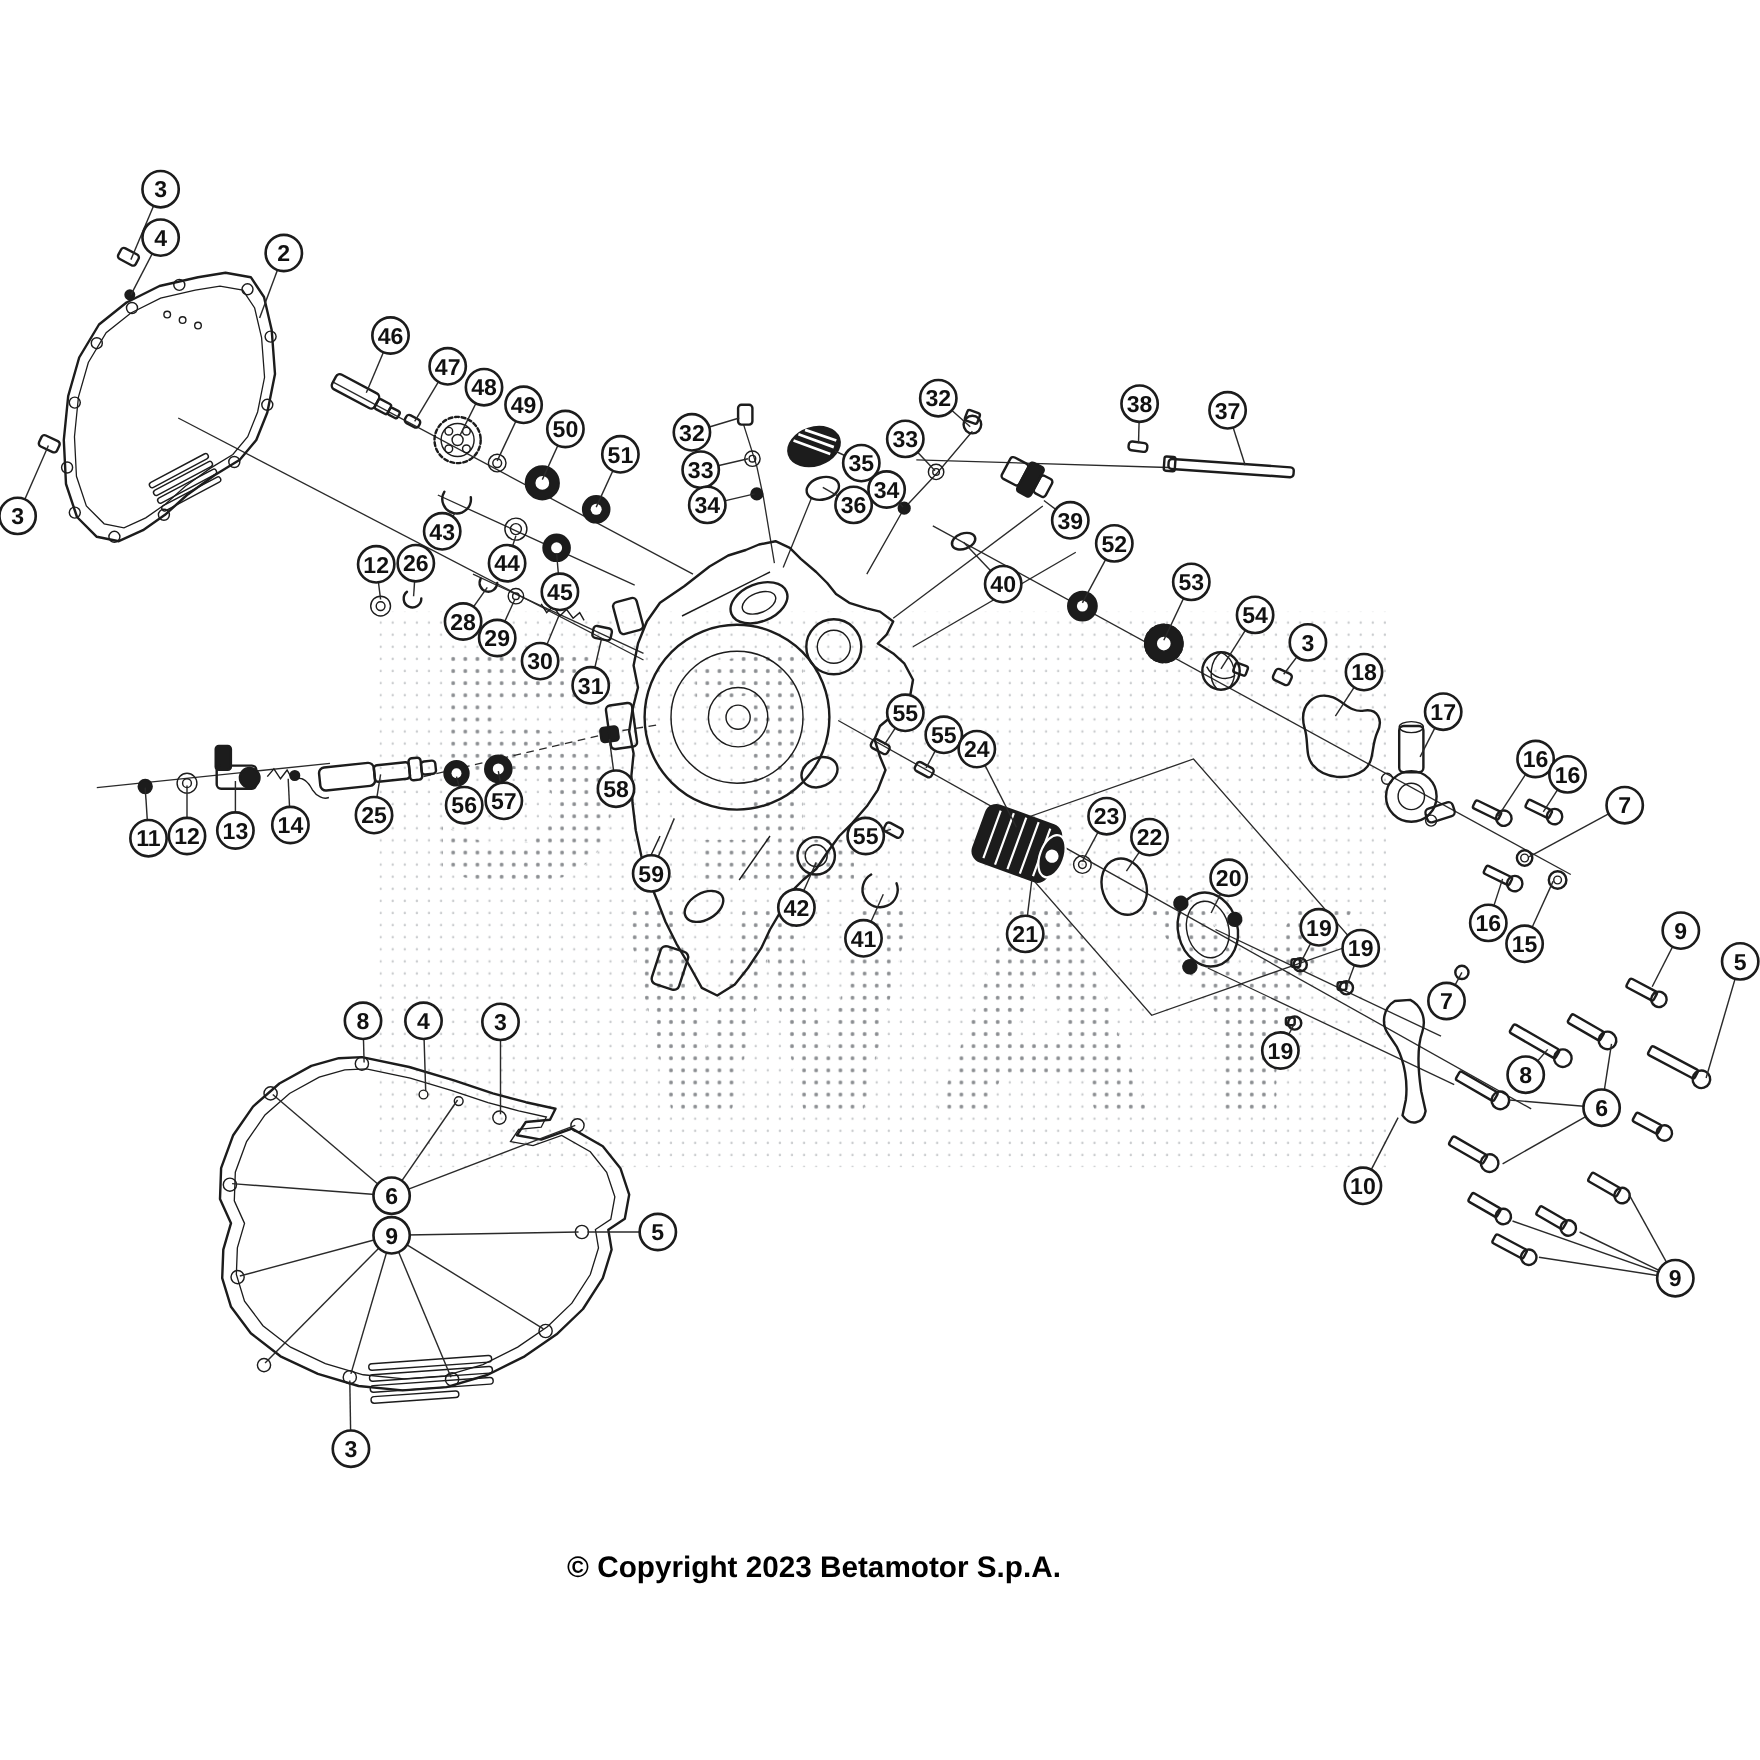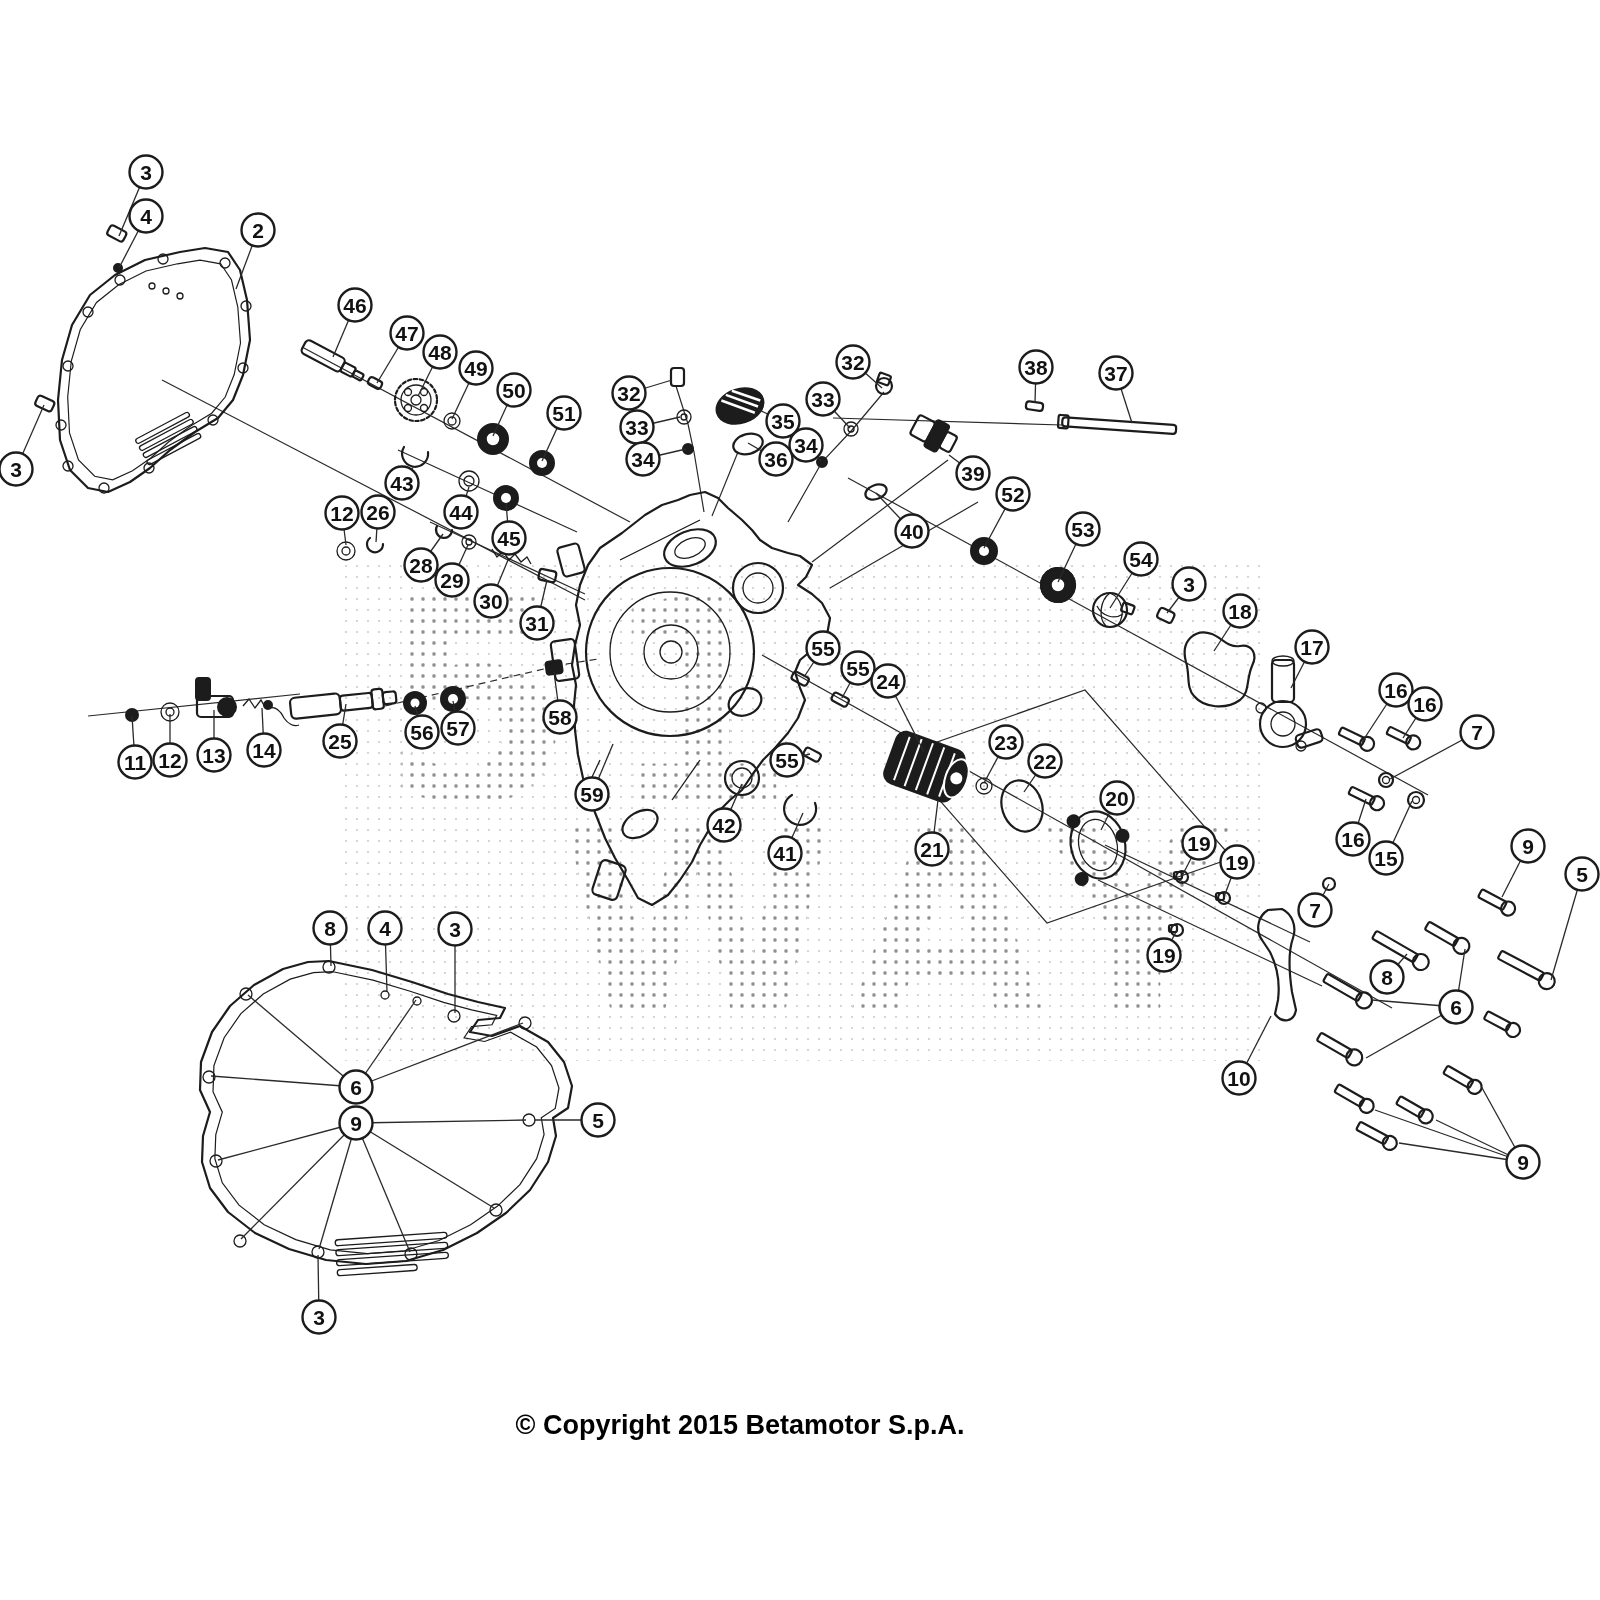--- a/index.html
+++ b/index.html
@@ -818,13 +818,13 @@
         <circle cx="598" cy="1120" r="16.5" class="callout-circle"></circle>
         <text x="598" y="1127.5" class="callout-num">5</text>
       </g>
       <g>
         <circle cx="319" cy="1317" r="16.5" class="callout-circle"></circle>
         <text x="319" y="1324.5" class="callout-num">3</text>
       </g>
     </g>
 </svg>
 
-<div id="copyright-line">© Copyright 2015 Betamotor S.p.A.</div>
+<div id="copyright-line">© Copyright 2023 Betamotor S.p.A.</div>
 
 </body></html>

